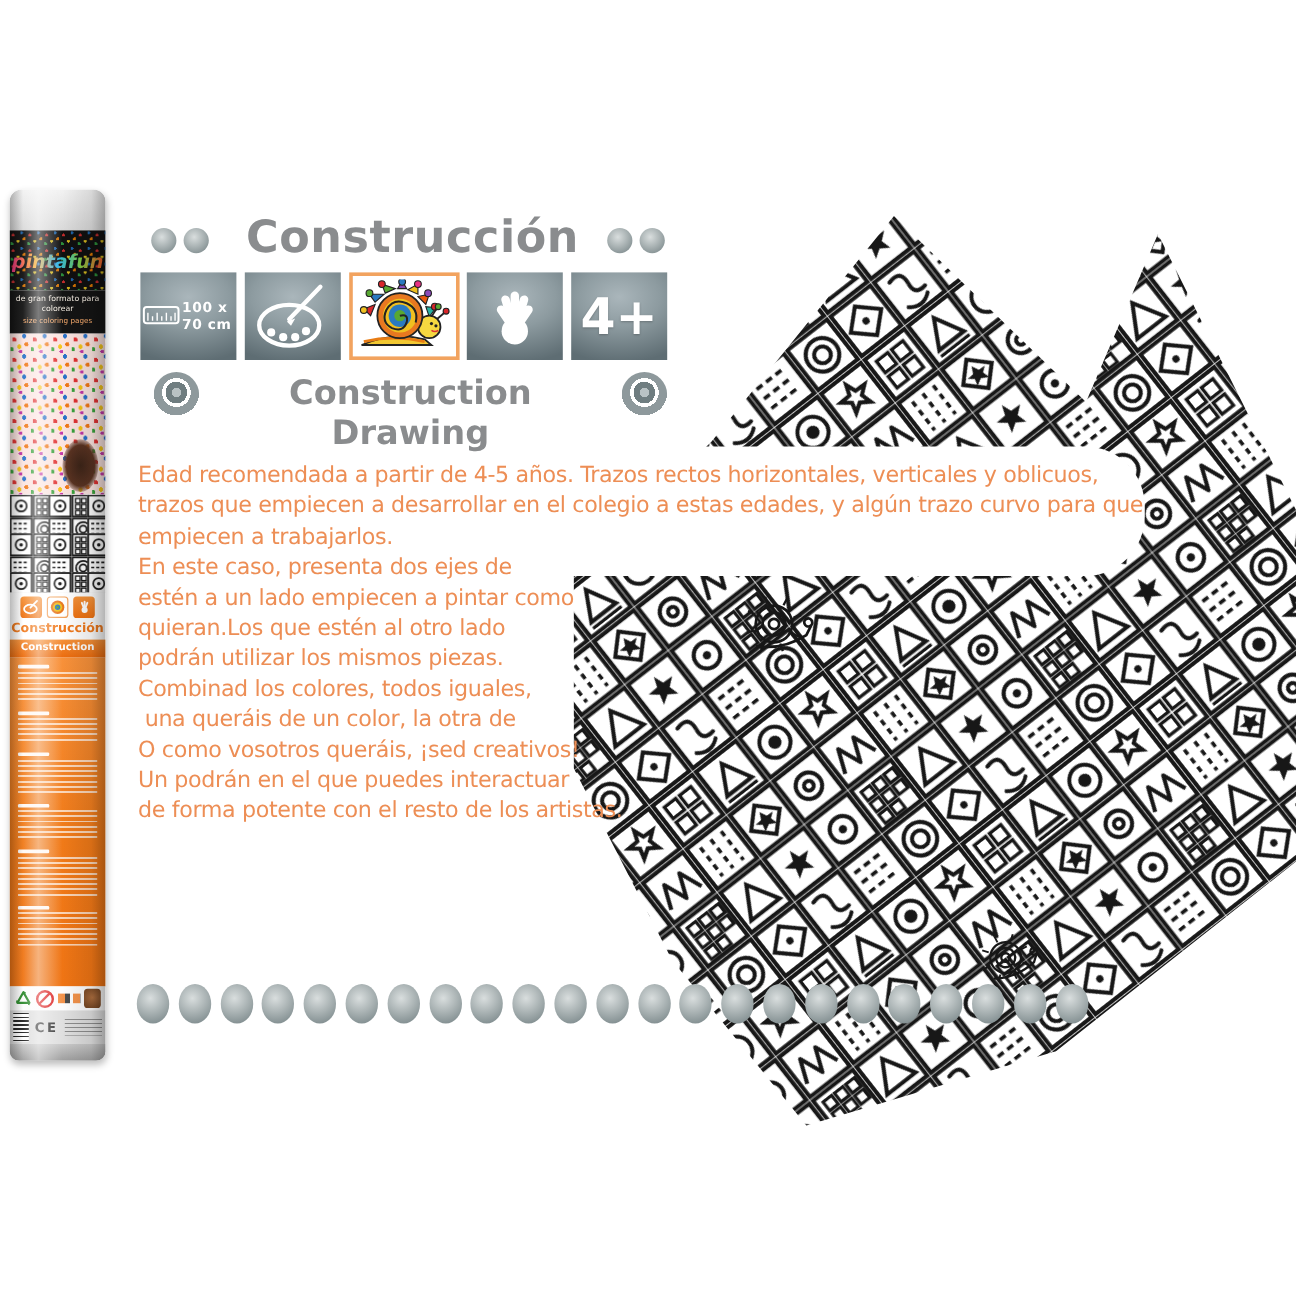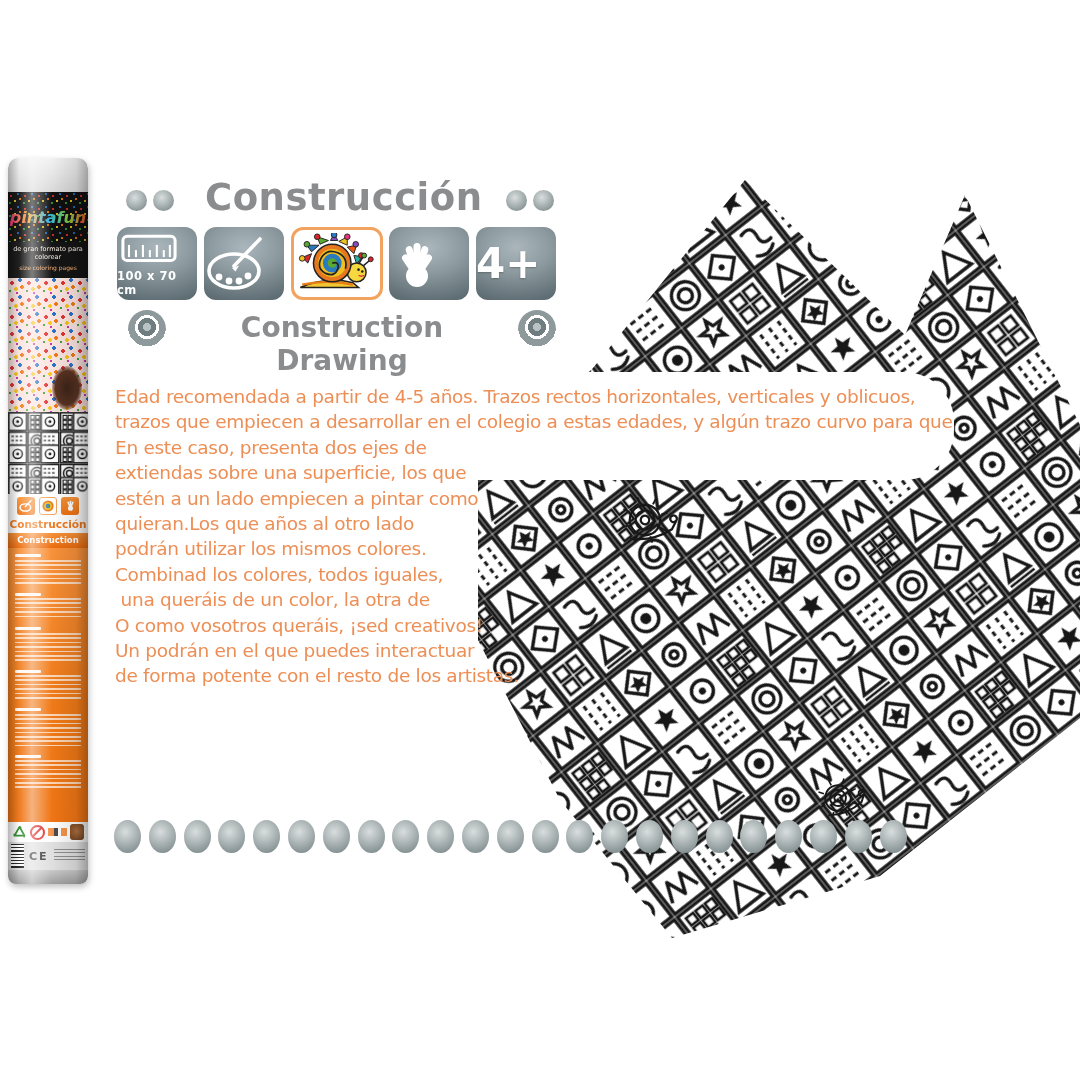--- a/index.html
+++ b/index.html
@@ -10,23 +10,23 @@
   
   .title{position:absolute;top:176px;left:205px;width:270px;text-align:center;
          font-size:37px;font-weight:bold;color:#8a8c8e;letter-spacing:0.5px;z-index:5;}
   .subtitle{position:absolute;top:311px;left:172px;width:340px;text-align:center;
             font-size:28px;font-weight:bold;color:#8a8c8e;z-index:5;}
   .bead{border-radius:50%;
         background:radial-gradient(circle at 42% 36%, #d9dede 0%, #aab3b4 45%, #879395 78%, #6f7c7f 100%);}
   .tdot{position:absolute;width:21px;height:21px;z-index:5;}
   .ring{position:absolute;width:38px;height:38px;border-radius:50%;z-index:5;
         background:radial-gradient(circle at 50% 45%, #b9c2c4 0 4px, #6f7d80 4px 9px, #ffffff 9px 12px, #8e999c 12px 19px, rgba(0,0,0,0) 19px);}
-  .tile{position:absolute;top:227px;height:73px;border-radius:12px;z-index:5;
+  .tile{position:absolute;top:227px;height:73px;border-radius:0;z-index:5;
         background:radial-gradient(ellipse 95% 75% at 50% 28%, #aab6bb 0%, #8d9ba0 45%, #5e6d73 100%);
-        display:flex;justify-content:center;flex-direction:column;}
+        display:flex;align-items:center;justify-content:center;flex-direction:row;}
   .tile.white{background:#fff;border:3px solid #f2a35f;box-sizing:border-box;}
   .sizelabel{color:#fff;font-size:11.5px;font-weight:bold;margin-top:-2px;letter-spacing:0.5px;}
   .agelabel{color:#fff;font-size:42px;font-weight:bold;text-shadow:0 1px 2px rgba(0,0,0,.25);}
   
   .desc{position:absolute;left:115px;top:384px;z-index:5;color:#ed8e55;
         font-size:18.5px;line-height:25.4px;letter-spacing:-0.3px;}
   .desc .dline{white-space:pre;}
   
   .dotrow{position:absolute;left:114px;top:820px;display:flex;gap:7.8px;z-index:6;}
   .dotrow .bead{width:27px;height:33px;}
@@ -288,25 +288,25 @@
     <div class="agelabel">4+</div>
   </div>
 
   <div class="ring" style="left:128px;top:310px;"></div>
   <div class="subtitle">Construction Drawing</div>
   <div class="ring" style="left:518px;top:310px;"></div>
 
   <div class="desc">
       <div class="dline">Edad recomendada a partir de 4-5 años. Trazos rectos horizontales, verticales y oblicuos,</div>
       <div class="dline">trazos que empiecen a desarrollar en el colegio a estas edades, y algún trazo curvo para que</div>
+      <div class="dline">empiecen a trabajarlos.</div>
       <div class="dline">En este caso, presenta dos ejes de</div>
-      <div class="dline">extiendas sobre una superficie, los que</div>
       <div class="dline">estén a un lado empiecen a pintar como</div>
-      <div class="dline">quieran.Los que años al otro lado</div>
-      <div class="dline">podrán utilizar los mismos colores.</div>
+      <div class="dline">quieran.Los que estén al otro lado</div>
+      <div class="dline">podrán utilizar los mismos piezas.</div>
       <div class="dline">Combinad los colores, todos iguales,</div>
       <div class="dline"> una queráis de un color, la otra de</div>
       <div class="dline">O como vosotros queráis, ¡sed creativos!</div>
       <div class="dline">Un podrán en el que puedes interactuar</div>
       <div class="dline">de forma potente con el resto de los artistas.</div>
     </div>
 
   <div class="dotrow">
       <span class="bead"></span>
       <span class="bead"></span>

